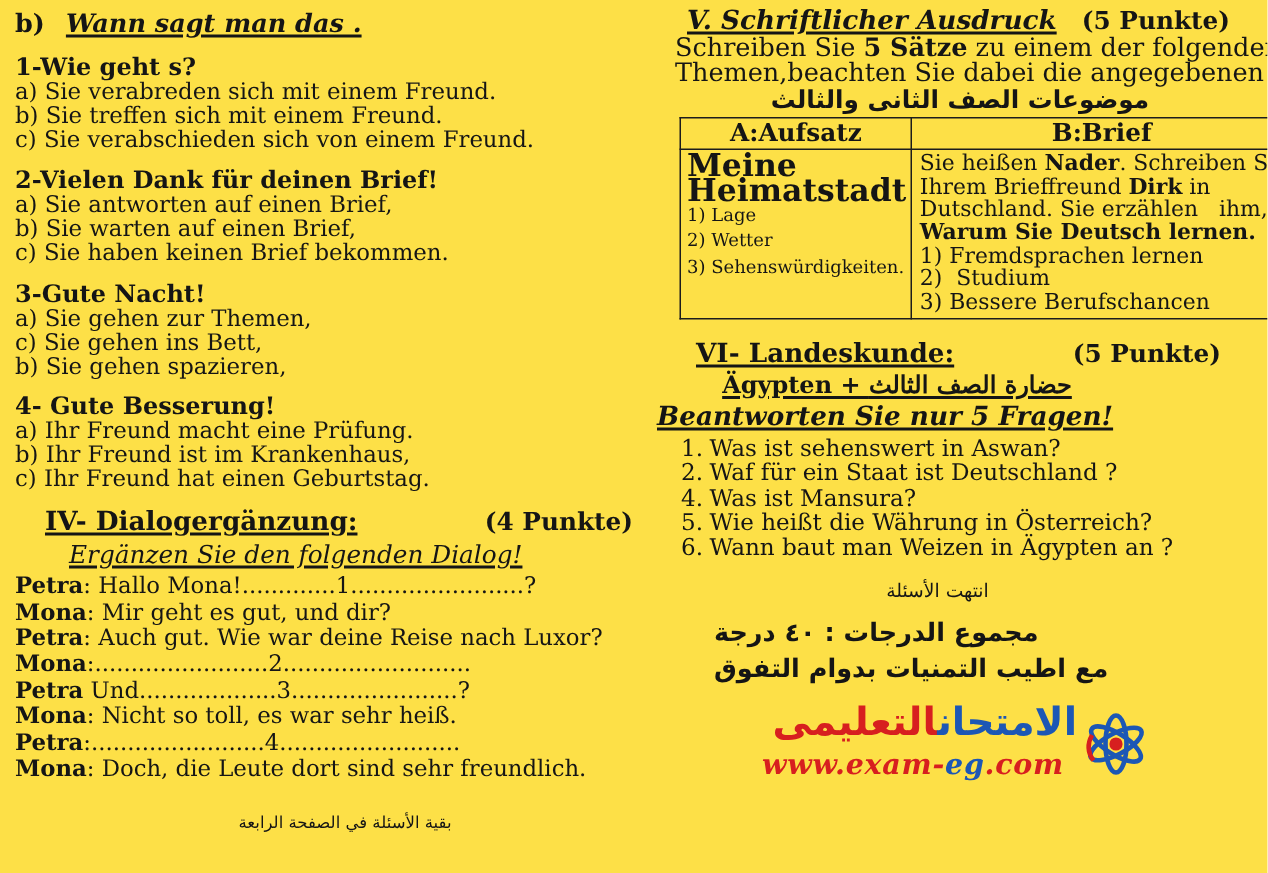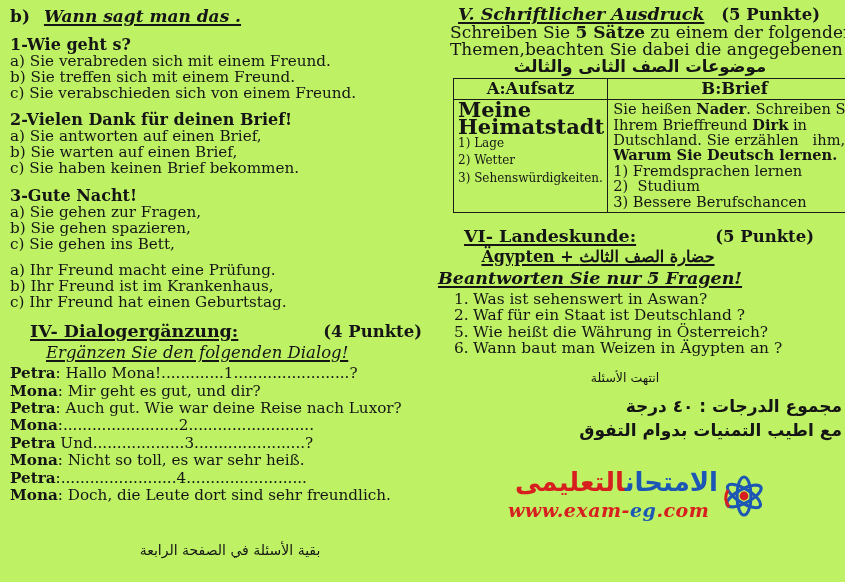--- a/index.html
+++ b/index.html
@@ -1,17 +1,17 @@
 <!DOCTYPE html>
 <html><head>
 <meta charset="utf-8">
 <style>
   html,body{margin:0;padding:0;background:#ffffff;}
   .page{
-    position:relative;width:845px;height:582px;background:#bef264;overflow:hidden;
+    position:relative;width:845px;height:582px;background:#fde047;overflow:hidden;
     color:#151515;font-family:"DejaVu Serif","Liberation Serif",serif;
   }
   .u{text-decoration:underline;text-decoration-thickness:1.8px;text-underline-offset:2px;}
   .i{font-style:italic;}
   .seg-b{font-weight:bold;}
   .ar{font-family:"DejaVu Sans","Liberation Sans",sans-serif;}
 
   
   .col-left{position:absolute;left:10px;top:6px;width:426px;}
   .sec-b-title{font-size:17px;font-weight:bold;}
@@ -21,21 +21,21 @@
   .q-title{font-size:16px;font-weight:bold;line-height:17px;}
   .q-opt{font-size:15.2px;line-height:16.1px;}
 
   .dlg-head-row{display:flex;justify-content:space-between;align-items:baseline;margin-top:11px;padding-right:14px;}
   .dlg-heading{margin-left:20px;font-size:17.5px;font-weight:bold;}
   .points{font-size:16.5px;font-weight:bold;}
   .dlg-sub{margin-left:36px;margin-top:2px;font-size:16.5px;font-style:italic;}
   .dlg-lines{margin-top:3px;}
   .dlg-line{font-size:15.2px;line-height:17.4px;white-space:pre;}
   .dlg-line .nm{font-weight:bold;}
-  .left-footer-ar{position:absolute;left:95px;top:542px;width:270px;text-align:center;font-size:14px;}
+  .left-footer-ar{position:absolute;left:95px;top:542px;width:270px;text-align:center;font-size:11px;}
 
   
   .col-right{position:absolute;left:438px;top:4px;width:404px;}
   .v-head-row{display:flex;justify-content:space-between;align-items:baseline;padding-right:22px;}
   .v-heading{margin-left:20px;font-size:17.5px;font-weight:bold;font-style:italic;}
   .v-instr{font-size:17px;line-height:16.6px;margin-left:12px;white-space:pre;}
   .topics-ar{text-align:center;font-weight:bold;font-size:16.5px;margin-top:1px;line-height:18px;}
 
   table.topics{border-collapse:collapse;margin:2px 0 0 15px;}
   table.topics th,table.topics td{border:1.7px solid #1c1c1c;}
@@ -47,21 +47,21 @@
   .cell-b-line{font-size:14.6px;line-height:15.4px;white-space:pre;}
 
   .vi-head-row{display:flex;justify-content:space-between;align-items:baseline;margin-top:13px;padding-right:28px;}
   .vi-heading{margin-left:26px;font-size:17.5px;font-weight:bold;}
   .vi-subtitle{margin-left:20px;width:280px;text-align:center;font-size:16px;font-weight:bold;margin-top:1px;}
   .vi-instruction{font-size:17.5px;font-weight:bold;font-style:italic;margin-top:2px;}
   .vi-list{margin-top:3px;margin-left:16px;}
   .vi-item{font-size:15.4px;line-height:16.4px;}
   .vi-item .num{display:inline-block;width:19px;}
   .end-note-ar{margin-top:13px;text-align:center;padding-right:30px;font-size:12.5px;}
-  .totals-ar{margin-top:9px;text-align:right;padding-left:38px;font-weight:bold;font-size:17px;line-height:24px;}
+  .totals-ar{margin-top:9px;text-align:left;padding-left:38px;font-weight:bold;font-size:17px;line-height:24px;}
 
   
   .logo{position:absolute;left:492px;top:470px;width:276px;height:64px;}
   .logo-arabic{position:absolute;right:50px;top:-3px;font-size:26px;font-weight:bold;direction:rtl;white-space:nowrap;}
   .logo-atom{position:absolute;right:0;top:2px;}
   .logo-url{position:absolute;left:16px;top:29px;font-size:19px;font-weight:bold;font-style:italic;letter-spacing:0.5px;white-space:nowrap;}
 </style>
 </head>
 <body>
 
@@ -82,26 +82,27 @@
 
     <div class="q">
       <div class="q-title">2-Vielen Dank für deinen Brief!</div>
       <div class="q-opt">a) Sie antworten auf einen Brief,</div>
       <div class="q-opt">b) Sie warten auf einen Brief,</div>
       <div class="q-opt">c) Sie haben keinen Brief bekommen.</div>
     </div>
 
     <div class="q">
       <div class="q-title">3-Gute Nacht!</div>
-      <div class="q-opt">a) Sie gehen zur Fragen,</div>
+      <div class="q-opt">a) Sie gehen zur Themen,</div>
+      <div class="q-opt">c) Sie gehen ins Bett,</div>
       <div class="q-opt">b) Sie gehen spazieren,</div>
-      <div class="q-opt">c) Sie gehen ins Bett,</div>
-    </div>
-
-    <div class="q">
+    </div>
+
+    <div class="q">
+      <div class="q-title">4- Gute Besserung!</div>
       <div class="q-opt">a) Ihr Freund macht eine Prüfung.</div>
       <div class="q-opt">b) Ihr Freund ist im Krankenhaus,</div>
       <div class="q-opt">c) Ihr Freund hat einen Geburtstag.</div>
     </div>
 
     <div class="dlg-head-row">
       <span class="dlg-heading u">IV- Dialogergänzung:</span>
       <span class="points">(4 Punkte)</span>
     </div>
     <div class="dlg-sub u">Ergänzen Sie den folgenden Dialog!</div>
@@ -159,20 +160,21 @@
     <div class="vi-head-row">
       <span class="vi-heading u">VI- Landeskunde:</span>
       <span class="points">(5 Punkte)</span>
     </div>
     <div class="vi-subtitle u">Ägypten + حضارة الصف الثالث</div>
     <div class="vi-instruction u">Beantworten Sie nur 5 Fragen!</div>
 
     <div class="vi-list">
       <div class="vi-item"><span class="num">1.</span><span>Was ist sehenswert in Aswan?</span></div>
       <div class="vi-item"><span class="num">2.</span><span>Waf für ein Staat ist Deutschland ?</span></div>
+      <div class="vi-item"><span class="num">4.</span><span>Was ist Mansura?</span></div>
       <div class="vi-item"><span class="num">5.</span><span>Wie heißt die Währung in Österreich?</span></div>
       <div class="vi-item"><span class="num">6.</span><span>Wann baut man Weizen in Ägypten an ?</span></div>
     </div>
 
     <div class="end-note-ar ar">انتهت الأسئلة</div>
 
     <div class="totals-ar ar">
       <div>مجموع الدرجات : ٤٠ درجة</div>
       <div>مع اطيب التمنيات بدوام التفوق</div>
     </div>

